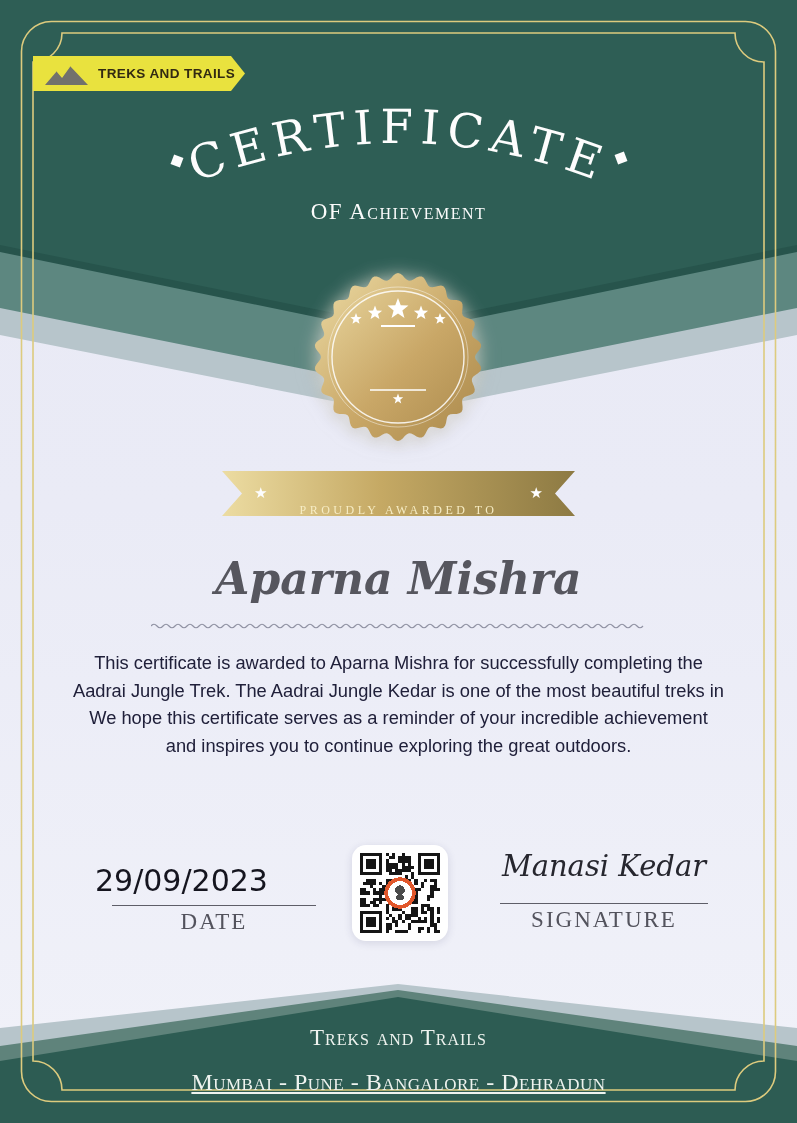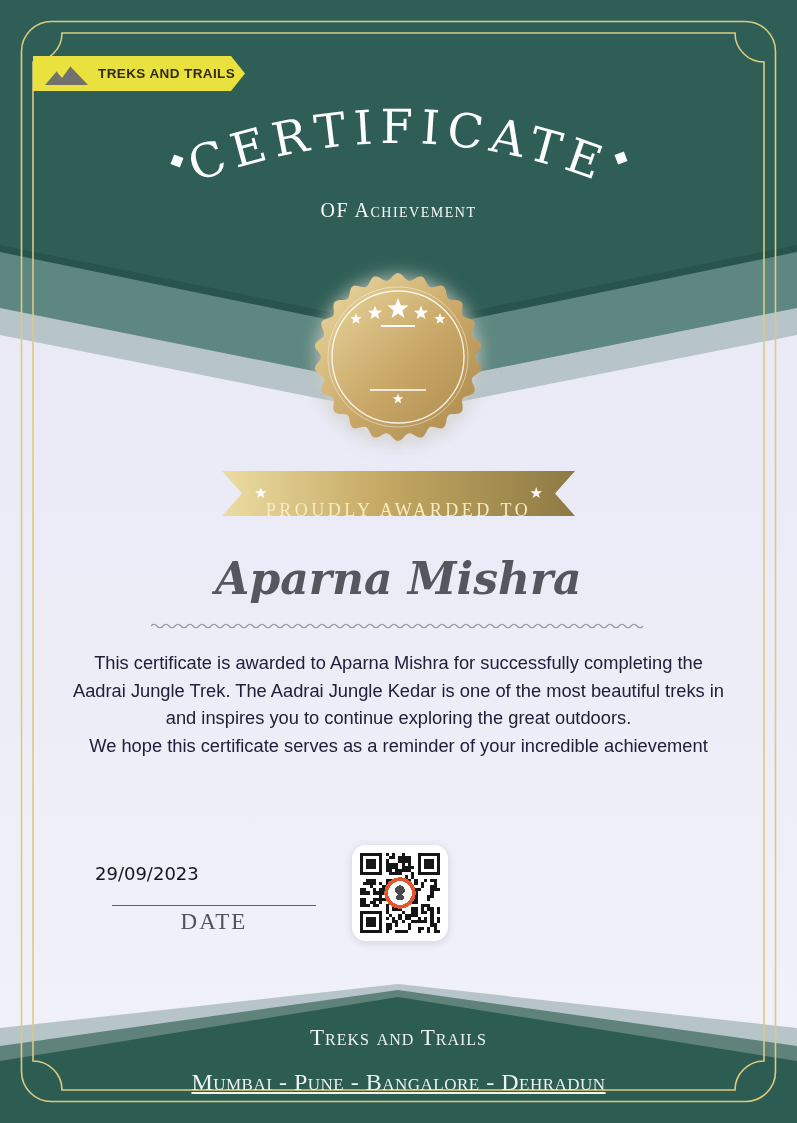--- a/index.html
+++ b/index.html
@@ -29,46 +29,46 @@
   
   .logo{left:33px;top:56px;height:35px;width:212px;background:#e9e23e;
         display:flex;align-items:center;gap:7px;padding-left:10px;box-sizing:border-box;
         clip-path:polygon(0 0,calc(100% - 14px) 0,100% 50%,calc(100% - 14px) 100%,0 100%);}
   .logo-text{font-weight:bold;font-size:13.5px;letter-spacing:.4px;color:#322a12;}
 
   
   .arc-title{left:0;top:0;width:797px;height:250px;}
   .subtitle{left:0;top:199px;width:797px;text-align:center;color:#fbfbfb;
             font-family:"Liberation Serif",serif;font-variant:small-caps;
-            font-size:20px;letter-spacing:1.5px;}
+            font-size:23px;letter-spacing:1.5px;}
 
   
   .medal{left:298px;top:257px;filter:drop-shadow(0 0 9px rgba(255,255,255,.65)) drop-shadow(0 3px 6px rgba(70,60,20,.25));}
 
   
   .ribbon{left:222px;top:471px;width:353px;height:45px;
           background:linear-gradient(90deg,#ecdca2 0%,#c5a964 45%,#8d7a43 100%);
           clip-path:polygon(0 0,100% 0,calc(100% - 20px) 50%,100% 100%,0 100%,20px 50%);
           display:flex;align-items:center;justify-content:center;}
-  .ribbon-label{color:#f6ecc4;font-family:"Liberation Serif",serif;font-size:18px;letter-spacing:3.5px;margin-top:34px;}
+  .ribbon-label{color:#f6ecc4;font-family:"Liberation Serif",serif;font-size:12px;letter-spacing:3.5px;margin-top:34px;}
   .rstar{position:absolute;top:0;height:45px;line-height:45px;color:#fdfdfd;
          font-family:"DejaVu Sans",sans-serif;font-size:15px;}
   .rstar.l{left:32px;} .rstar.r{right:32px;}
 
   .recipient{left:0;top:546px;width:797px;text-align:center;color:#56565e;
              font-family:"DejaVu Serif",serif;font-style:italic;font-weight:bold;
              font-size:44px;line-height:66px;}
   .wave{left:151px;top:622px;}
 
   .desc{left:0;top:649px;width:797px;text-align:center;color:#20203a;
         font-size:18.3px;line-height:27.6px;}
 
   
   .date-group{left:95px;top:863px;width:240px;}
-  .date-value{font-family:"DejaVu Sans",sans-serif;font-size:18px;color:#15151f;height:33px;}
+  .date-value{font-family:"DejaVu Sans",sans-serif;font-size:30px;color:#15151f;height:33px;}
   .sig-group{left:500px;top:849px;width:208px;}
   .sig-name{font-family:"DejaVu Serif",serif;font-style:italic;font-size:29px;
             color:#26262e;text-align:center;height:40px;}
   .field-line{border-top:1.5px solid #5e5e68;}
   .date-group .field-line{width:204px;margin:9px 0 3px 17px;}
   .sig-group .field-line{width:208px;margin:14px 0 3px 0;}
   .field-label{font-family:"Liberation Serif",serif;font-size:23px;letter-spacing:2px;
                color:#53535d;text-align:center;}
   .date-group .field-label{width:204px;margin-left:17px;}
 
@@ -147,38 +147,43 @@
   </div>
 
   <div class="abs recipient">Aparna Mishra</div>
   <svg class="abs wave" width="496" height="8" viewBox="0 0 496 8">
     <path id="wave-path" fill="none" stroke="#9193a4" stroke-width="1.2" d="M0 4 q3 -3.5 6 0 q3 3.5 6 0 q3 -3.5 6 0 q3 3.5 6 0 q3 -3.5 6 0 q3 3.5 6 0 q3 -3.5 6 0 q3 3.5 6 0 q3 -3.5 6 0 q3 3.5 6 0 q3 -3.5 6 0 q3 3.5 6 0 q3 -3.5 6 0 q3 3.5 6 0 q3 -3.5 6 0 q3 3.5 6 0 q3 -3.5 6 0 q3 3.5 6 0 q3 -3.5 6 0 q3 3.5 6 0 q3 -3.5 6 0 q3 3.5 6 0 q3 -3.5 6 0 q3 3.5 6 0 q3 -3.5 6 0 q3 3.5 6 0 q3 -3.5 6 0 q3 3.5 6 0 q3 -3.5 6 0 q3 3.5 6 0 q3 -3.5 6 0 q3 3.5 6 0 q3 -3.5 6 0 q3 3.5 6 0 q3 -3.5 6 0 q3 3.5 6 0 q3 -3.5 6 0 q3 3.5 6 0 q3 -3.5 6 0 q3 3.5 6 0 q3 -3.5 6 0 q3 3.5 6 0 q3 -3.5 6 0 q3 3.5 6 0 q3 -3.5 6 0 q3 3.5 6 0 q3 -3.5 6 0 q3 3.5 6 0 q3 -3.5 6 0 q3 3.5 6 0 q3 -3.5 6 0 q3 3.5 6 0 q3 -3.5 6 0 q3 3.5 6 0 q3 -3.5 6 0 q3 3.5 6 0 q3 -3.5 6 0 q3 3.5 6 0 q3 -3.5 6 0 q3 3.5 6 0 q3 -3.5 6 0 q3 3.5 6 0 q3 -3.5 6 0 q3 3.5 6 0 q3 -3.5 6 0 q3 3.5 6 0 q3 -3.5 6 0 q3 3.5 6 0 q3 -3.5 6 0 q3 3.5 6 0 q3 -3.5 6 0 q3 3.5 6 0 q3 -3.5 6 0 q3 3.5 6 0 q3 -3.5 6 0 q3 3.5 6 0 q3 -3.5 6 0 q3 3.5 6 0 q3 -3.5 6 0 q3 3.5 6 0 q3 -3.5 6 0 q3 3.5 6 0"></path>
   </svg>
 
   <div class="abs desc">
     <div>This certificate is awarded to Aparna Mishra for successfully completing the</div>
     <div>Aadrai Jungle Trek. The Aadrai Jungle Kedar is one of the most beautiful treks in</div>
+    <div>We hope this certificate serves as a reminder of your incredible achievement</div>
     <div>and inspires you to continue exploring the great outdoors.</div>
-    <div>We hope this certificate serves as a reminder of your incredible achievement</div>
   </div>
 
   <div class="abs date-group">
     <div class="date-value">29/09/2023</div>
     <div class="field-line"></div>
     <div class="field-label">DATE</div>
   </div>
 
   <div class="abs qr-card">
     <svg width="80" height="80" viewBox="0 0 25 25" shape-rendering="crispEdges">
       <path id="qr-cells" fill="#161616" fill-rule="evenodd" d="M0 0h7v7h-7zM1 1h5v5h-5zM2 2h3v3h-3zM18 0h7v7h-7zM19 1h5v5h-5zM20 2h3v3h-3zM0 18h7v7h-7zM1 19h5v5h-5zM2 20h3v3h-3zM8 0h1v1h-1zM10 0h1v1h-1zM13 0h1v1h-1zM9 1h1v1h-1zM10 1h1v1h-1zM12 1h1v1h-1zM13 1h1v1h-1zM14 1h1v1h-1zM15 1h1v1h-1zM8 2h1v1h-1zM12 2h1v1h-1zM13 2h1v1h-1zM14 2h1v1h-1zM15 2h1v1h-1zM8 3h1v1h-1zM9 3h1v1h-1zM10 3h1v1h-1zM11 3h1v1h-1zM13 3h1v1h-1zM15 3h1v1h-1zM8 4h1v1h-1zM9 4h1v1h-1zM10 4h1v1h-1zM11 4h1v1h-1zM13 4h1v1h-1zM14 4h1v1h-1zM15 4h1v1h-1zM16 4h1v1h-1zM8 5h1v1h-1zM9 5h1v1h-1zM11 5h1v1h-1zM12 5h1v1h-1zM13 5h1v1h-1zM14 5h1v1h-1zM15 5h1v1h-1zM9 6h1v1h-1zM10 6h1v1h-1zM11 6h1v1h-1zM12 6h1v1h-1zM16 6h1v1h-1zM14 7h1v1h-1zM16 7h1v1h-1zM2 8h1v1h-1zM3 8h1v1h-1zM4 8h1v1h-1zM8 8h1v1h-1zM9 8h1v1h-1zM12 8h1v1h-1zM13 8h1v1h-1zM14 8h1v1h-1zM15 8h1v1h-1zM17 8h1v1h-1zM20 8h1v1h-1zM22 8h1v1h-1zM23 8h1v1h-1zM1 9h1v1h-1zM2 9h1v1h-1zM3 9h1v1h-1zM4 9h1v1h-1zM6 9h1v1h-1zM8 9h1v1h-1zM17 9h1v1h-1zM19 9h1v1h-1zM23 9h1v1h-1zM3 10h1v1h-1zM7 10h1v1h-1zM8 10h1v1h-1zM19 10h1v1h-1zM22 10h1v1h-1zM23 10h1v1h-1zM0 11h1v1h-1zM1 11h1v1h-1zM4 11h1v1h-1zM6 11h1v1h-1zM7 11h1v1h-1zM17 11h1v1h-1zM18 11h1v1h-1zM22 11h1v1h-1zM23 11h1v1h-1zM24 11h1v1h-1zM0 12h1v1h-1zM1 12h1v1h-1zM2 12h1v1h-1zM4 12h1v1h-1zM5 12h1v1h-1zM6 12h1v1h-1zM7 12h1v1h-1zM16 12h1v1h-1zM17 12h1v1h-1zM22 12h1v1h-1zM6 13h1v1h-1zM8 13h1v1h-1zM17 13h1v1h-1zM21 13h1v1h-1zM22 13h1v1h-1zM0 14h1v1h-1zM1 14h1v1h-1zM4 14h1v1h-1zM5 14h1v1h-1zM6 14h1v1h-1zM7 14h1v1h-1zM16 14h1v1h-1zM17 14h1v1h-1zM21 14h1v1h-1zM0 15h1v1h-1zM1 15h1v1h-1zM3 15h1v1h-1zM4 15h1v1h-1zM6 15h1v1h-1zM16 15h1v1h-1zM17 15h1v1h-1zM0 16h1v1h-1zM1 16h1v1h-1zM2 16h1v1h-1zM4 16h1v1h-1zM5 16h1v1h-1zM8 16h1v1h-1zM14 16h1v1h-1zM19 16h1v1h-1zM20 16h1v1h-1zM21 16h1v1h-1zM8 17h1v1h-1zM10 17h1v1h-1zM11 17h1v1h-1zM12 17h1v1h-1zM16 17h1v1h-1zM17 17h1v1h-1zM19 17h1v1h-1zM21 17h1v1h-1zM22 17h1v1h-1zM24 17h1v1h-1zM8 18h1v1h-1zM13 18h1v1h-1zM16 18h1v1h-1zM17 18h1v1h-1zM19 18h1v1h-1zM20 18h1v1h-1zM22 18h1v1h-1zM24 18h1v1h-1zM9 19h1v1h-1zM12 19h1v1h-1zM14 19h1v1h-1zM15 19h1v1h-1zM16 19h1v1h-1zM17 19h1v1h-1zM22 19h1v1h-1zM8 20h1v1h-1zM10 20h1v1h-1zM12 20h1v1h-1zM14 20h1v1h-1zM15 20h1v1h-1zM18 20h1v1h-1zM20 20h1v1h-1zM22 20h1v1h-1zM24 20h1v1h-1zM10 21h1v1h-1zM11 21h1v1h-1zM13 21h1v1h-1zM16 21h1v1h-1zM17 21h1v1h-1zM18 21h1v1h-1zM19 21h1v1h-1zM20 21h1v1h-1zM22 21h1v1h-1zM24 21h1v1h-1zM8 22h1v1h-1zM9 22h1v1h-1zM11 22h1v1h-1zM15 22h1v1h-1zM22 22h1v1h-1zM23 22h1v1h-1zM8 23h1v1h-1zM9 23h1v1h-1zM15 23h1v1h-1zM18 23h1v1h-1zM19 23h1v1h-1zM21 23h1v1h-1zM23 23h1v1h-1zM8 24h1v1h-1zM11 24h1v1h-1zM12 24h1v1h-1zM13 24h1v1h-1zM14 24h1v1h-1zM18 24h1v1h-1zM21 24h1v1h-1zM23 24h1v1h-1zM24 24h1v1h-1z"></path>
       <circle cx="12.5" cy="12.5" r="4.3" fill="#ffffff" stroke="#e2572b" stroke-width="1.2"></circle>
       <circle cx="12.5" cy="11.6" r="1.5" fill="#4a4a4a"></circle>
       <rect x="11.3" y="13.1" width="2.4" height="1.7" rx="0.8" fill="#4a4a4a"></rect>
     </svg>
   </div>
 
+  <div class="abs sig-group">
+    <div class="sig-name">Manasi Kedar</div>
+    <div class="field-line"></div>
+    <div class="field-label">SIGNATURE</div>
+  </div>
 
   <div class="abs org">
     <div class="org-name">Treks and Trails</div>
     <div class="org-loc">Mumbai - Pune - Bangalore - Dehradun</div>
   </div>
 
 </div>
 
 </body></html>

